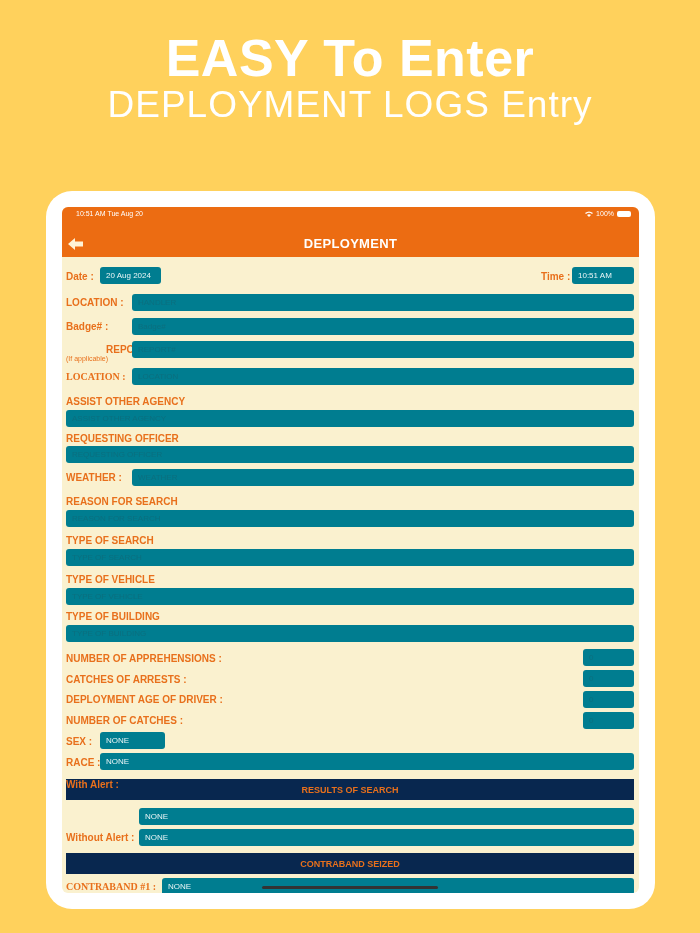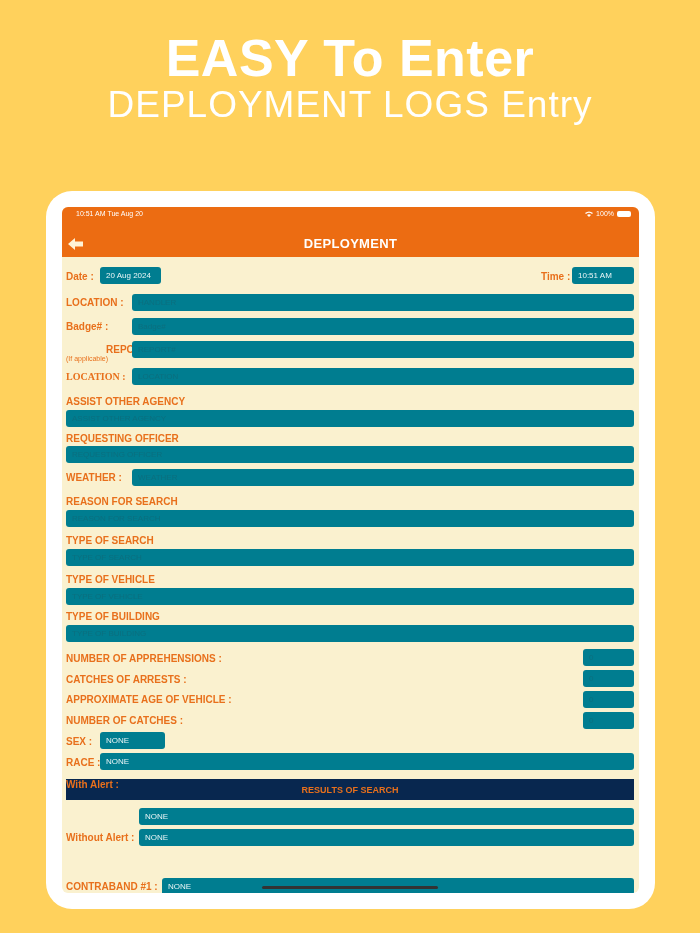--- a/index.html
+++ b/index.html
@@ -88,39 +88,40 @@
 
     <span class="lbl" style="left:4px;top:404px;">TYPE OF BUILDING</span>
     <div class="field" style="left:4px;top:418px;width:568px;">TYPE OF BUILDING</div>
 
     <span class="lbl" style="left:4px;top:446px;">NUMBER OF APPREHENSIONS :</span>
     <div class="field" style="left:521px;top:442px;width:51px;">0</div>
 
     <span class="lbl" style="left:4px;top:467px;">CATCHES OF ARRESTS :</span>
     <div class="field" style="left:521px;top:463px;width:51px;">0</div>
 
-    <span class="lbl" style="left:4px;top:487px;">APPROXIMATE AGE OF VEHICLE :</span>
+    <span class="lbl" style="left:4px;top:487px;">DEPLOYMENT AGE OF DRIVER :</span>
     <div class="field" style="left:521px;top:484px;width:51px;">0</div>
 
     <span class="lbl" style="left:4px;top:508px;">NUMBER OF CATCHES :</span>
     <div class="field" style="left:521px;top:505px;width:51px;">0</div>
 
     <span class="lbl" style="left:4px;top:529px;">SEX :</span>
     <div class="field filled" style="left:38px;top:525px;width:65px;">NONE</div>
 
     <span class="lbl" style="left:4px;top:550px;">RACE :</span>
     <div class="field filled" style="left:38px;top:546px;width:534px;">NONE</div>
 
     <div class="section" style="top:572px;text-align:right;">RESULTS OF SEARCH</div>
 
     <span class="lbl" style="left:4px;top:572px;">With Alert :</span>
     <div class="field filled" style="left:77px;top:601px;width:495px;">NONE</div>
 
     <span class="lbl" style="left:4px;top:625px;">Without Alert :</span>
     <div class="field filled" style="left:77px;top:622px;width:495px;">NONE</div>
 
+    <div class="section" style="top:646px;">CONTRABAND SEIZED</div>
 
-    <span class="lbl" style="left:4px;top:674px;">CONTRABAND #1 :</span>
+    <span class="lbl" style="left:4px;top:674px;font-family:Liberation Serif, serif;">CONTRABAND #1 :</span>
     <div class="field filled" style="left:100px;top:671px;width:472px;">NONE</div>
 
     <div class="home-indicator"></div>
   </div>
 </div>
 
 </body></html>

